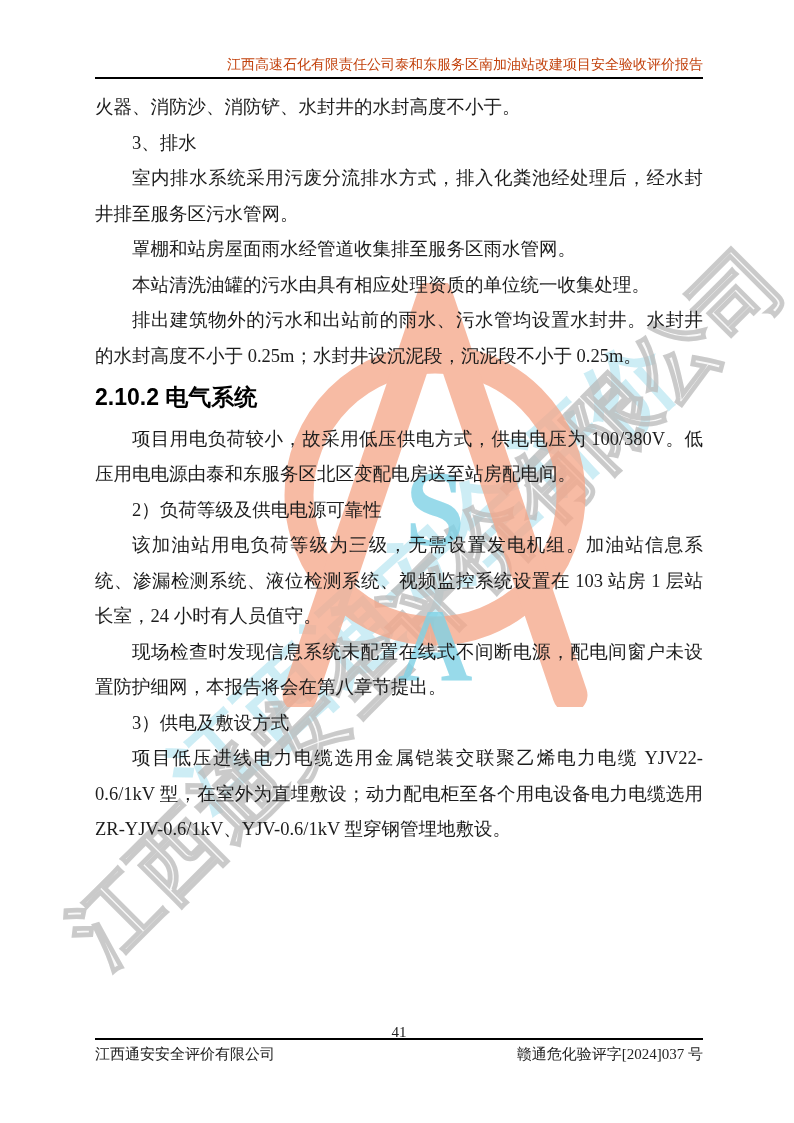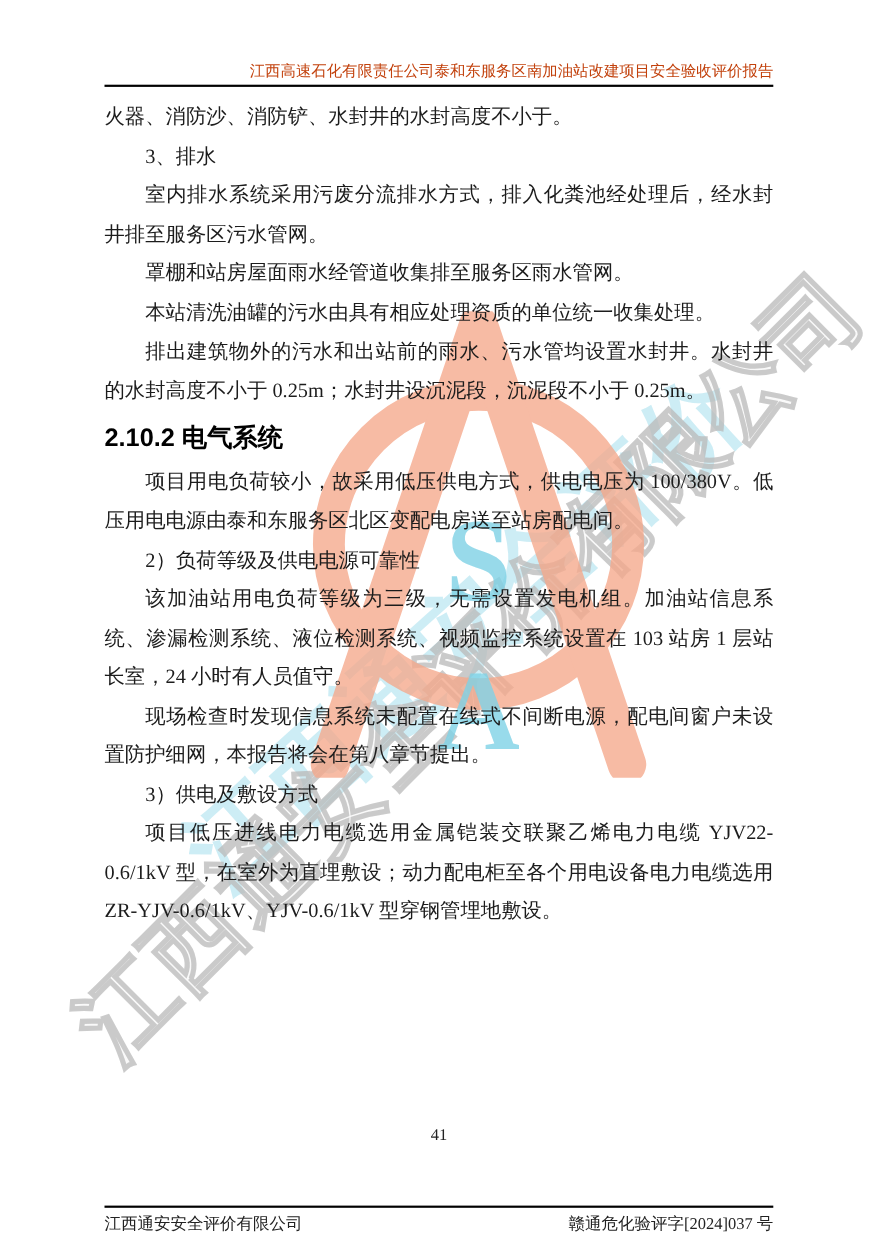--- a/index.html
+++ b/index.html
@@ -73,21 +73,21 @@
     text-indent: 0;
     text-align: left;
     color: #000000;
   }
 
   .page-number {
     position: absolute; left: 95px; top: 1012px; width: 608px;
     text-align: center; font-size: 15px; color: #222222; margin-top: 12px;
   }
   .doc-footer {
-    position: absolute; left: 95px; top: 1096px; width: 608px;
+    position: absolute; left: 95px; top: 1038px; width: 608px;
     border-top: 2px solid #000000;
     padding-top: 5px;
     display: flex; justify-content: space-between;
     font-size: 15px; color: #222222;
   }
 </style>
 </head>
 <body>
 
 <div class="page">

